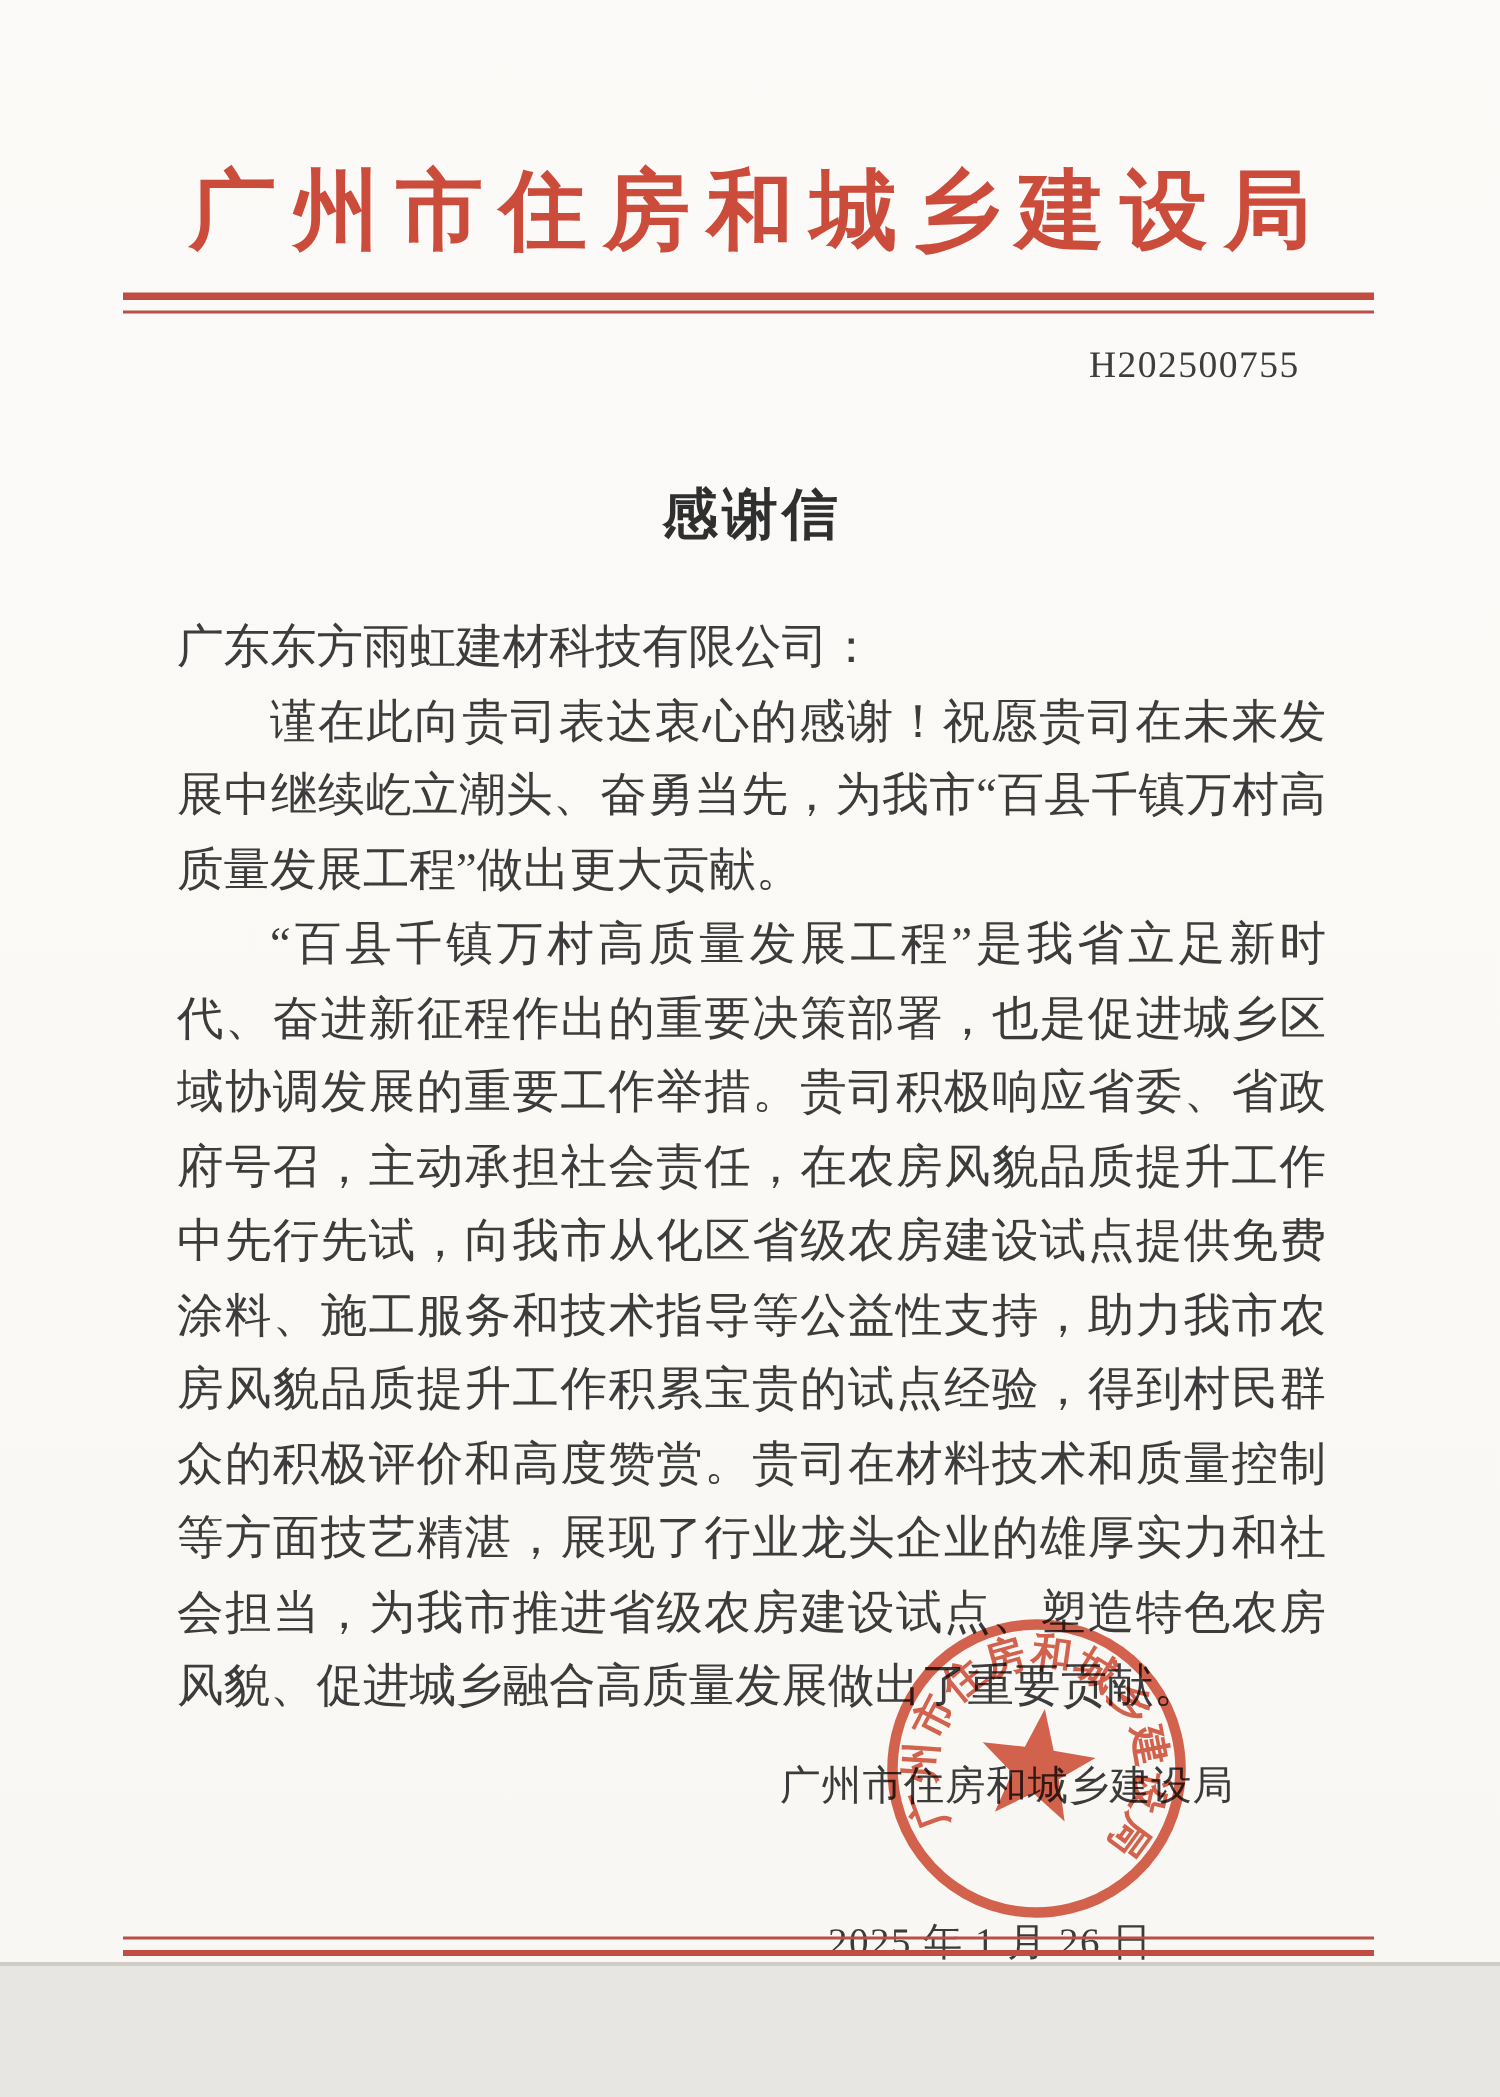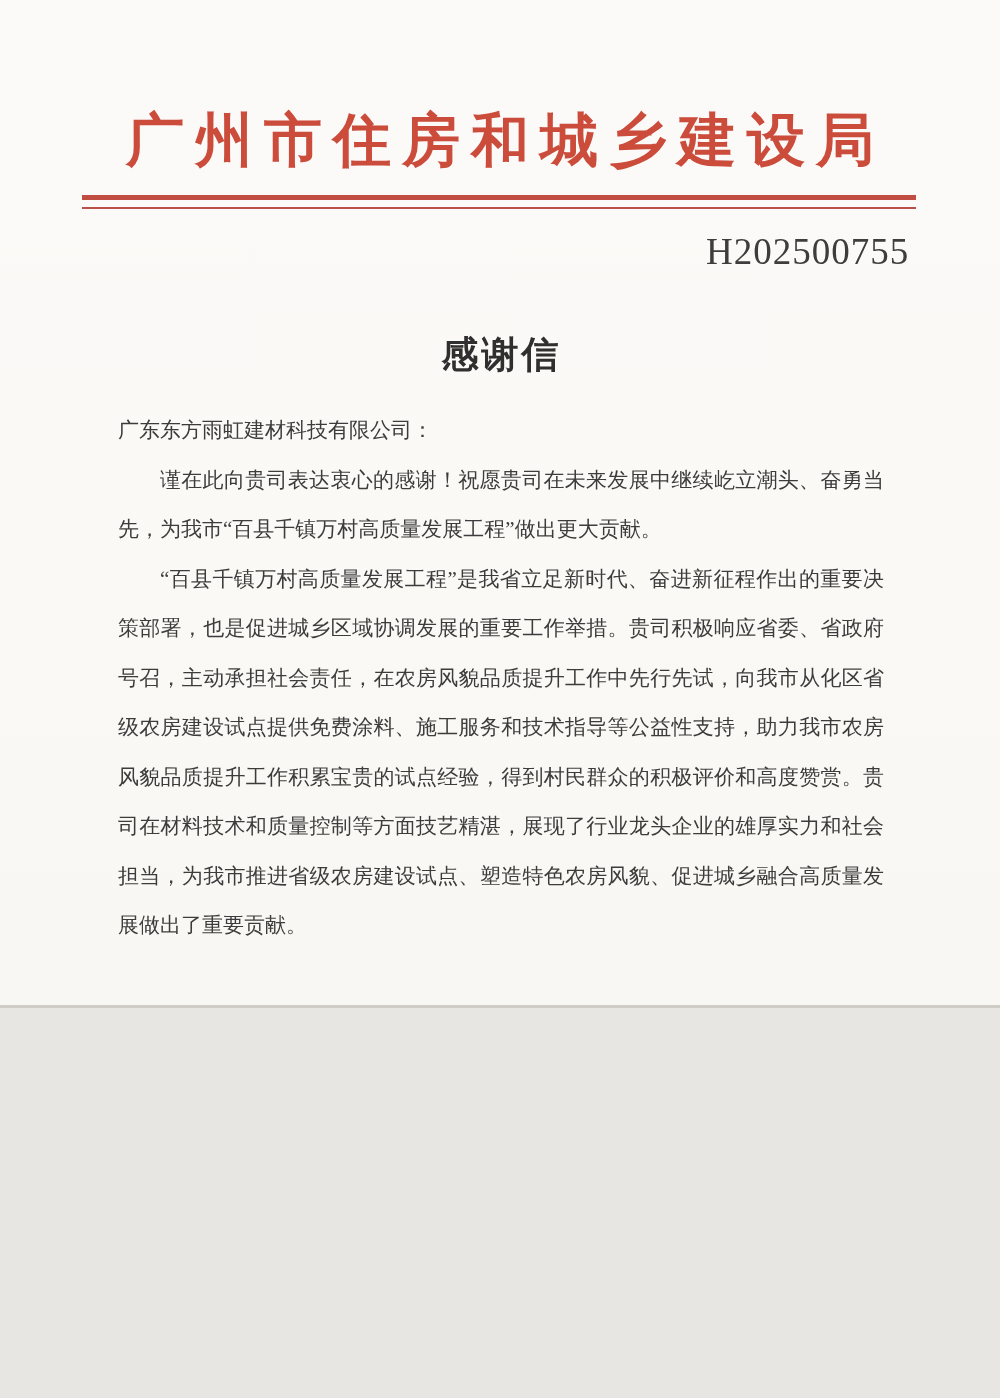--- a/index.html
+++ b/index.html
@@ -1,19 +1,19 @@
 <!DOCTYPE html>
 <html><head>
 <meta charset="utf-8">
 <style>
   html,body { margin:0; padding:0; background:#e8e6e2; }
   .page {
     position: relative;
     width: 1000px;
-    height: 1008px;
+    height: 1311px;
     margin: 0 auto;
     background: linear-gradient(180deg, #fbfaf8 0%, #faf9f6 60%, #f9f7f3 100%);
     font-family: "Liberation Serif", "DejaVu Serif", serif;
     overflow: hidden;
   }
   .agency-title {
     position: absolute;
     top: 102px; left: 0; right: 0;
     text-align: center;
     font-size: 58px;
@@ -23,42 +23,42 @@
     text-indent: 11px;
     white-space: nowrap;
   }
   .rule { position: absolute; left: 82px; width: 834px; background: #c04c42; }
   .rule-top-thick   { top: 195px;  height: 5px; }
   .rule-top-thin    { top: 207px;  height: 2px; background:#b85048; }
   .rule-bottom-thin { top: 1291px; height: 2px; background:#b85048; }
   .rule-bottom-thick{ top: 1300px; height: 4px; }
   .ref-number {
     position: absolute;
-    top: 230px; left: 706px;
-    font-size: 37px;
+    top: 230px; left: 726px;
+    font-size: 25px;
     letter-spacing: 1px;
     color: #3d3d3d;
     text-align: center;
   }
   .letter-title {
     position: absolute;
     top: 318px; left: 0; right: 0;
-    margin: 12px;
+    margin: 0;
     text-align: center;
     font-size: 37px;
     font-weight: bold;
     color: #2f2f2f;
     letter-spacing: 3px;
     text-indent: 3px;
   }
   .letter-body {
     position: absolute;
     left: 118px; top: 406px;
     width: 766px;
-    font-size: 21px;
+    font-size: 31px;
     line-height: 49.5px;
     color: #3c3c3c;
     text-align: justify;
   }
   .letter-body p { margin: 0; }
   .letter-body p.para { text-indent: 2em; }
   .signature {
     position: absolute;
     left: 520px; top: 1172px;
     font-size: 27px;

